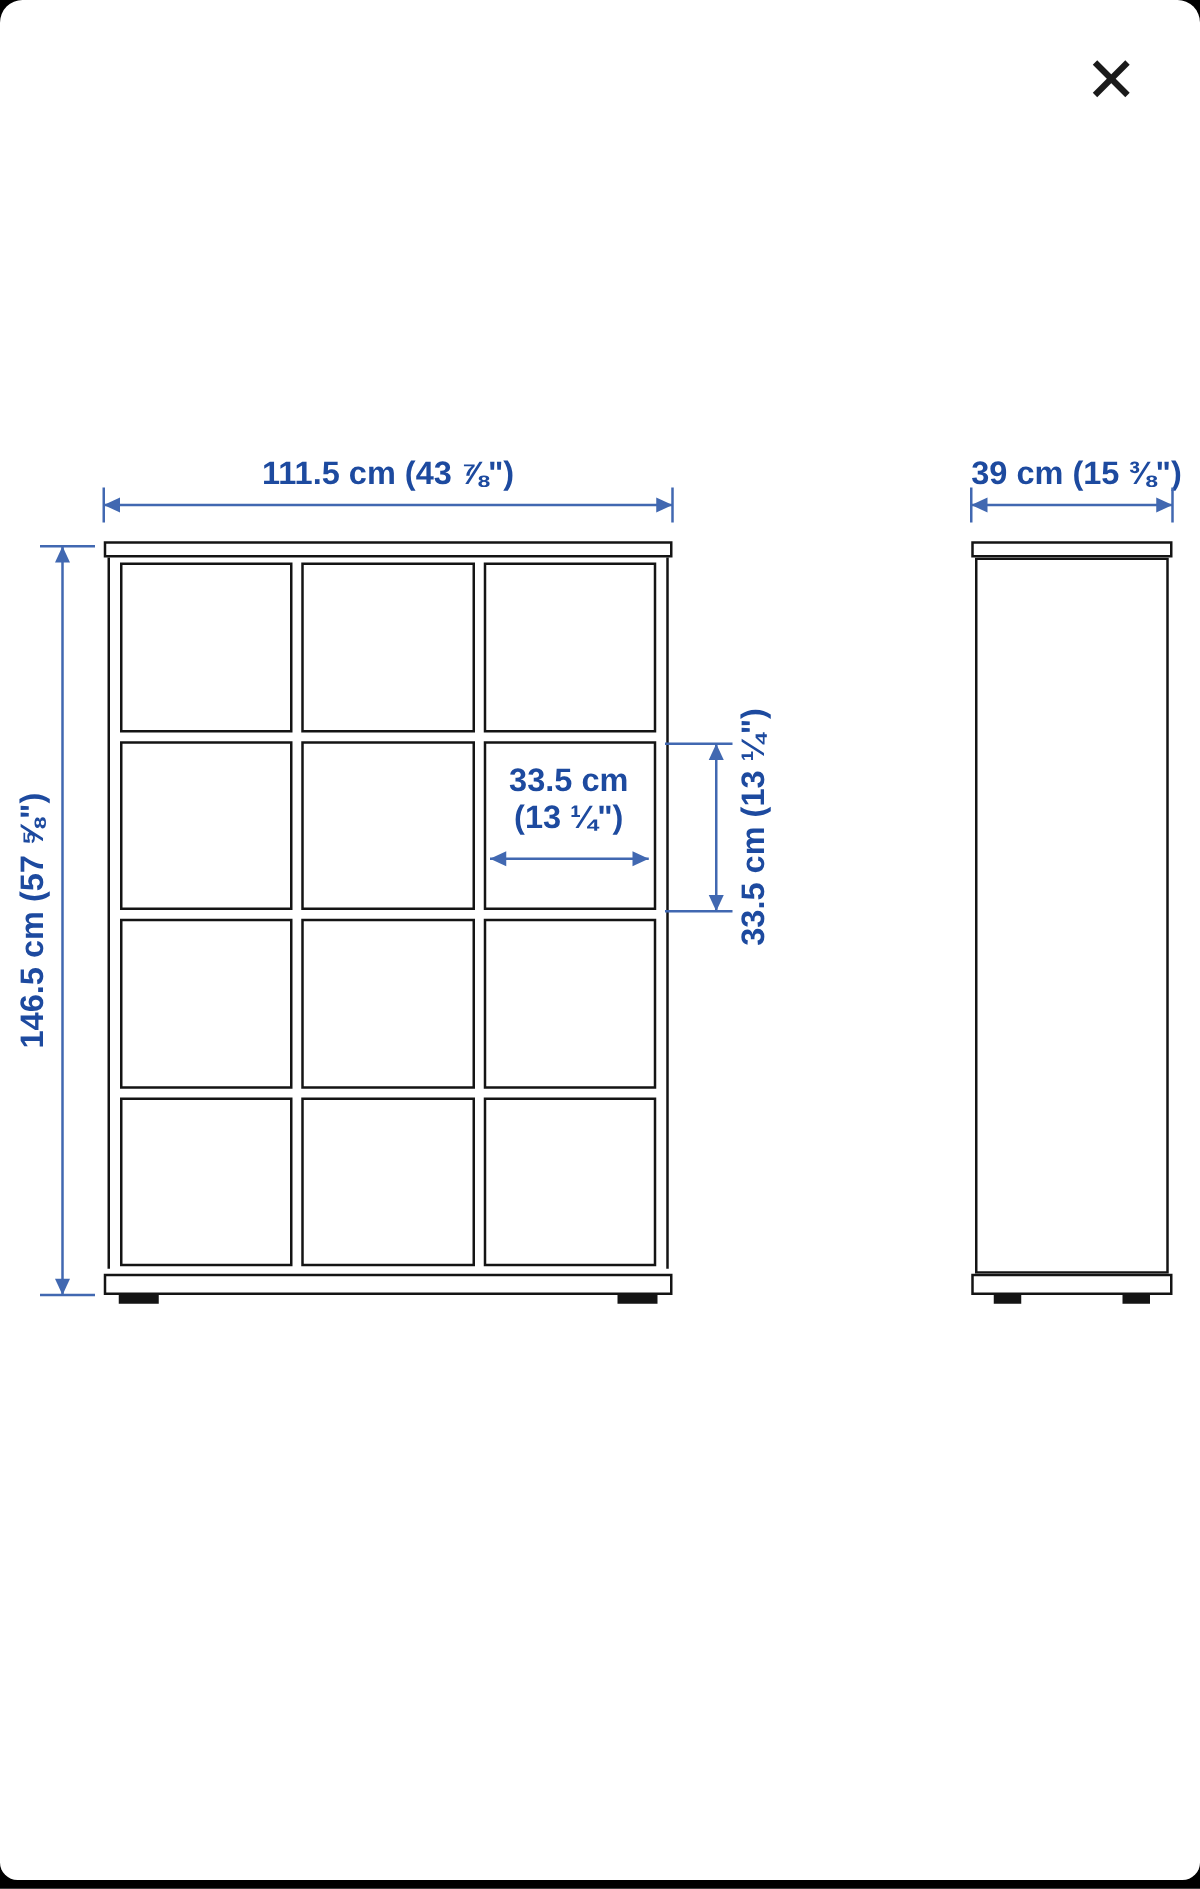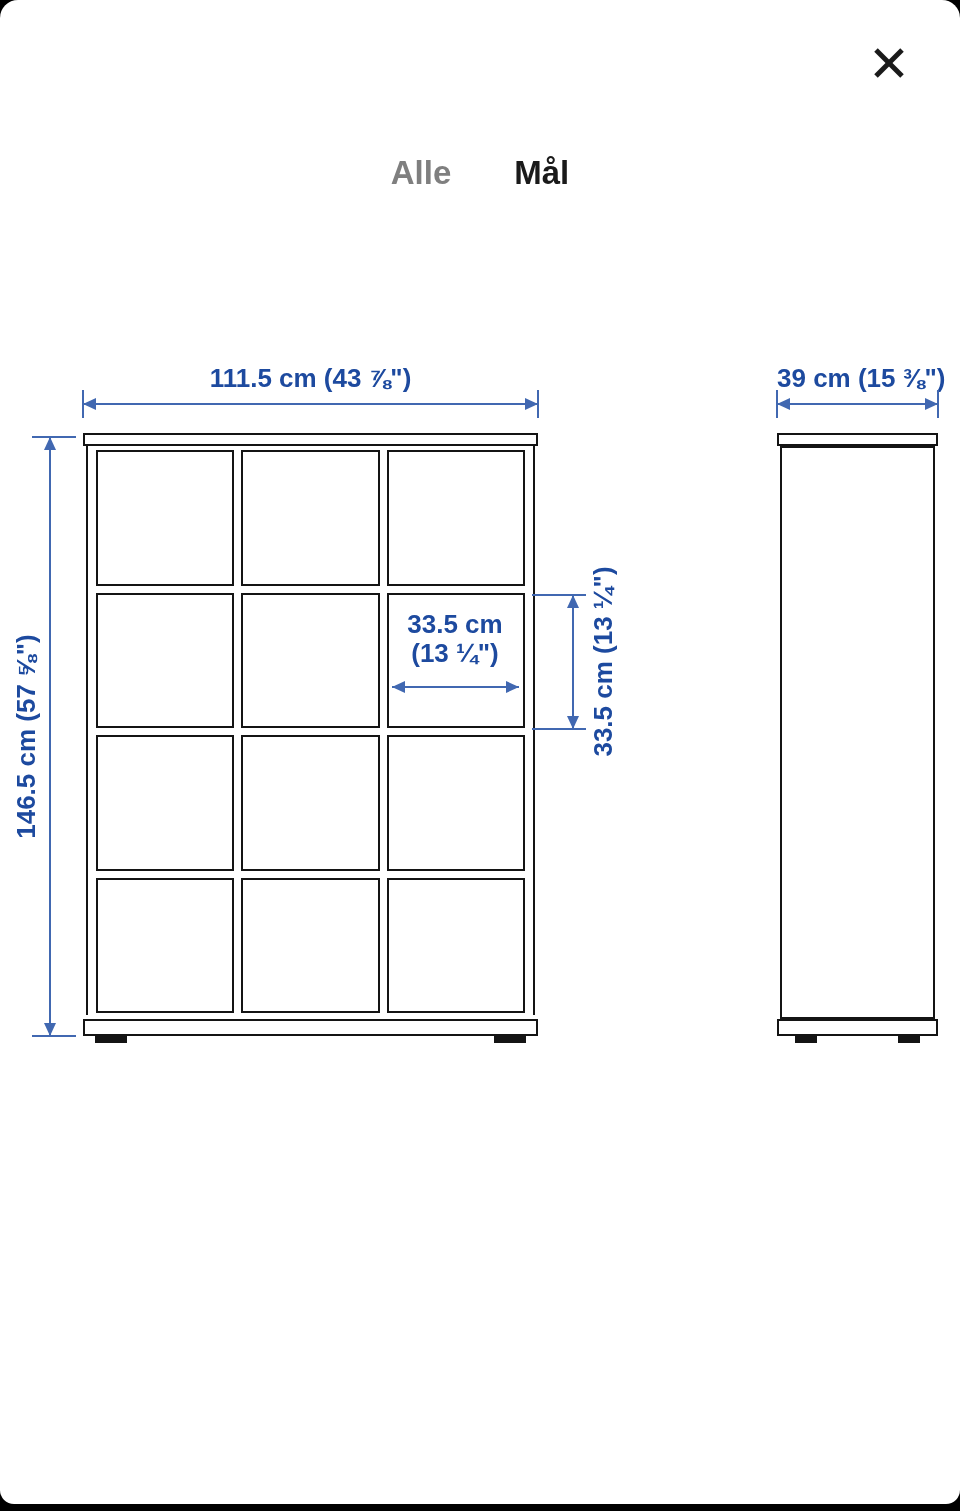--- a/index.html
+++ b/index.html
@@ -82,24 +82,20 @@
 
 <div class="card">
 
   <button class="close-btn">
     <svg width="34" height="34" viewBox="0 0 34 34">
       <line x1="4" y1="4" x2="30" y2="30" stroke="#1a1a1a" stroke-width="5"></line>
       <line x1="30" y1="4" x2="4" y2="30" stroke="#1a1a1a" stroke-width="5"></line>
     </svg>
   </button>
 
-  <div class="tabs">
-    <button class="tab">Alle</button>
-    <button class="tab active">Mål</button>
-  </div>
 
   <div class="abs front-view">
     <div class="cap stroke"></div>
     <div class="front-body">
       <div class="grid">
           <div class="cell"></div>
           <div class="cell"></div>
           <div class="cell"></div>
           <div class="cell"></div>
           <div class="cell"></div>

